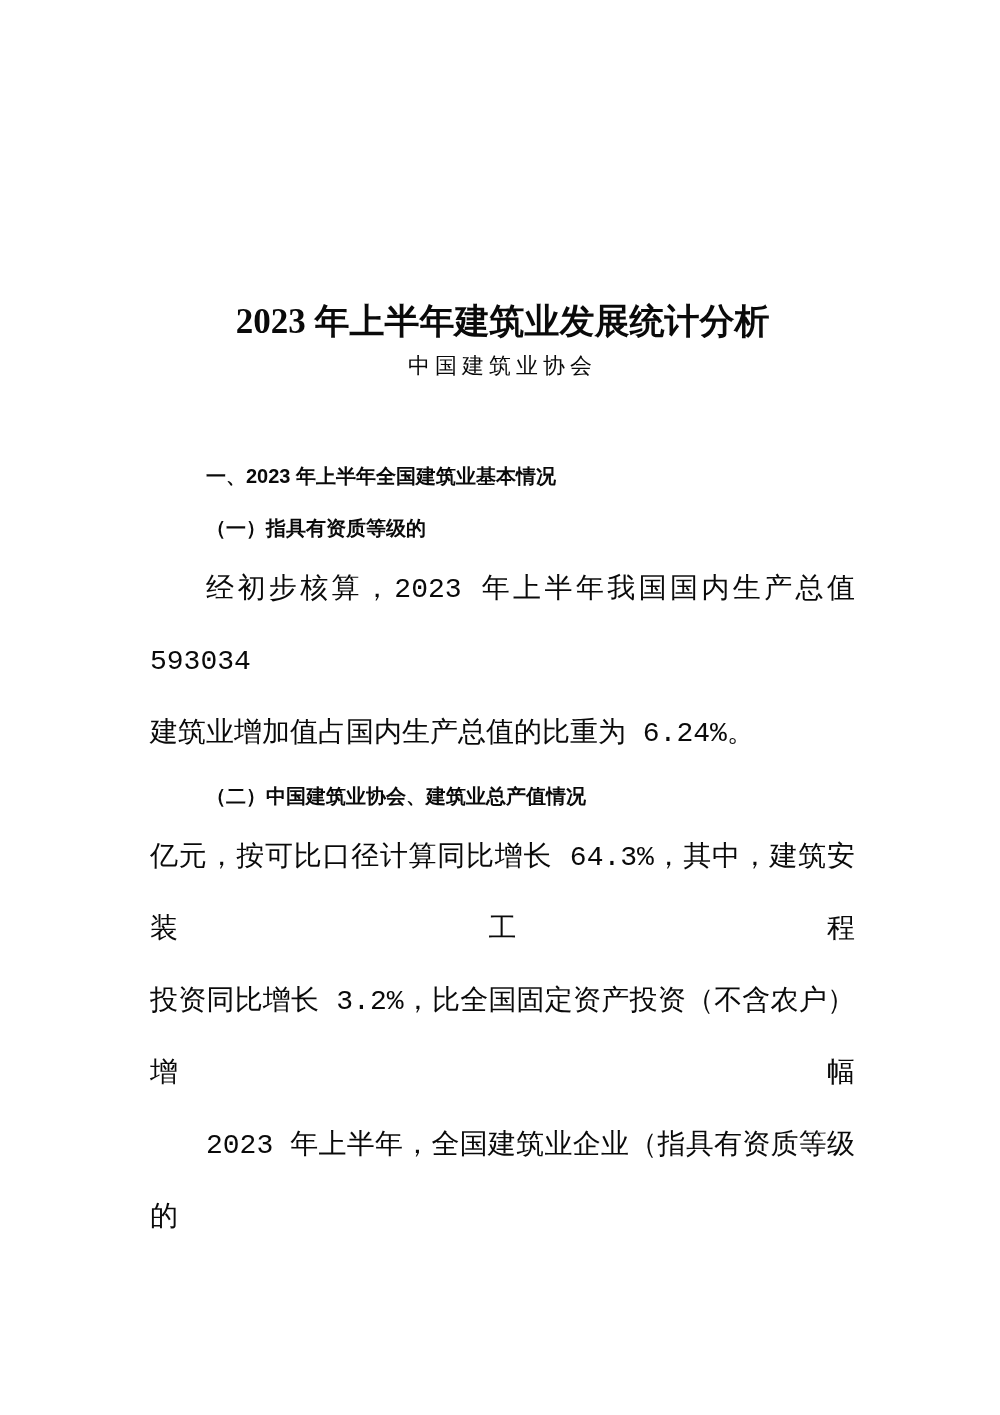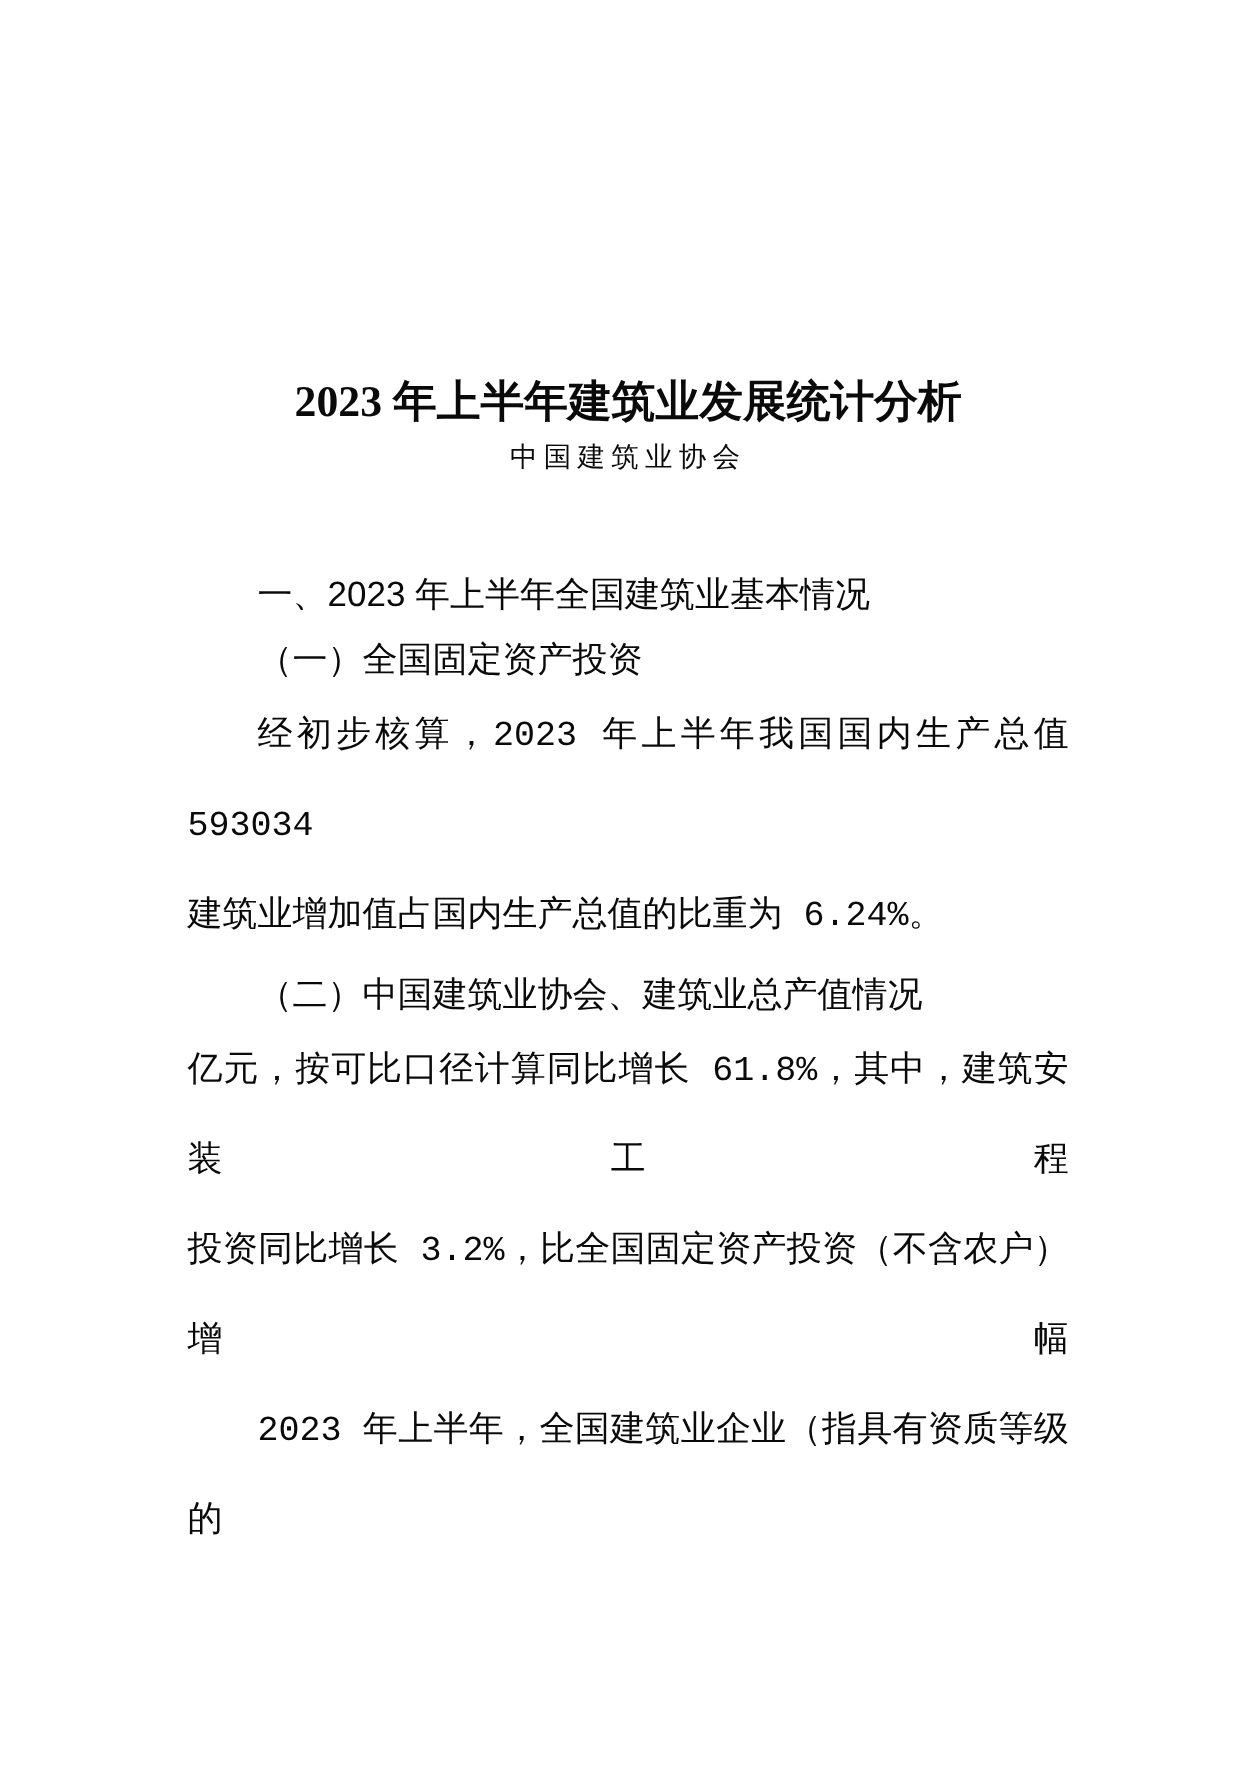--- a/index.html
+++ b/index.html
@@ -37,22 +37,22 @@
   .doc-subtitle {
     font-family: "Liberation Serif", "DejaVu Serif", serif;
     font-weight: normal;
     font-size: 22px;
     line-height: 36px;
     text-align: center;
     letter-spacing: 5px;
   }
   .heading {
     font-family: "Liberation Sans", "DejaVu Sans", sans-serif;
-    font-weight: normal;
-    font-size: 28px;
+    font-weight: bold;
+    font-size: 20px;
     line-height: 52px;
     text-indent: 56px;
     white-space: nowrap;
   }
   .heading.h-top {
     margin-top: 66px;
   }
   .line {
     font-family: Liberation Mono, monospace;
     font-size: 28px;
@@ -72,31 +72,31 @@
 
 <div class="page">
   <div class="content">
 
     <div class="doc-title">2023 年上半年建筑业发展统计分析</div>
 
     <div class="doc-subtitle">中国建筑业协会</div>
 
     <div class="heading h-top">一、2023 年上半年全国建筑业基本情况</div>
 
-    <div class="heading">（一）全国固定资产投资</div>
+    <div class="heading">（一）指具有资质等级的</div>
 
     <div>
       <div class="line first">经初步核算，2023 年上半年我国国内生产总值 593034</div>
       <div class="line para-end">建筑业增加值占国内生产总值的比重为 6.24%。</div>
     </div>
 
     <div class="heading">（二）中国建筑业协会、建筑业总产值情况</div>
 
     <div>
-      <div class="line">亿元，按可比口径计算同比增长 61.8%，其中，建筑安装工程</div>
+      <div class="line">亿元，按可比口径计算同比增长 64.3%，其中，建筑安装工程</div>
       <div class="line">投资同比增长 3.2%，比全国固定资产投资（不含农户）增幅</div>
     </div>
 
     <div>
       <div class="line first">2023 年上半年，全国建筑业企业（指具有资质等级的</div>
 
     </div>
 
   </div>
 </div>

